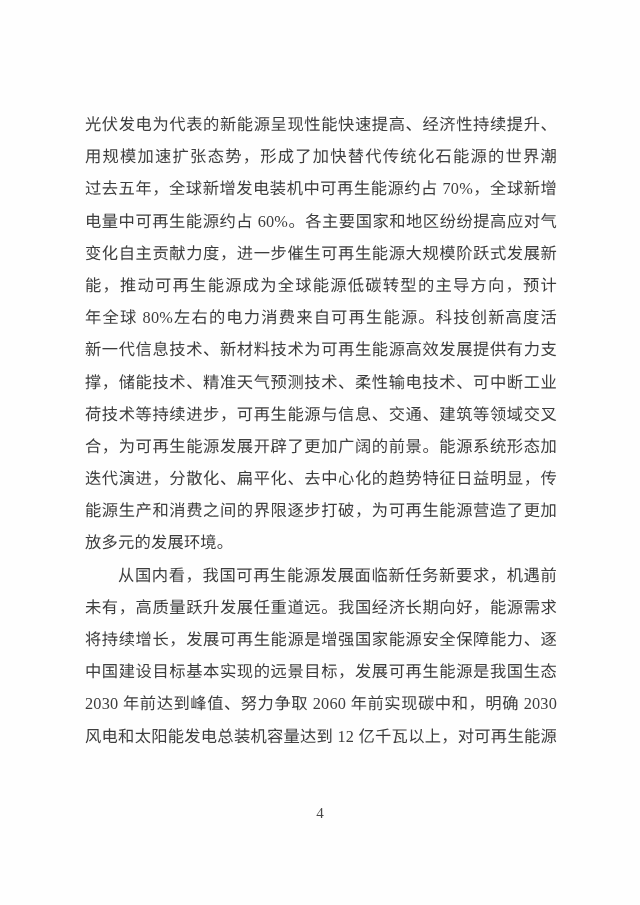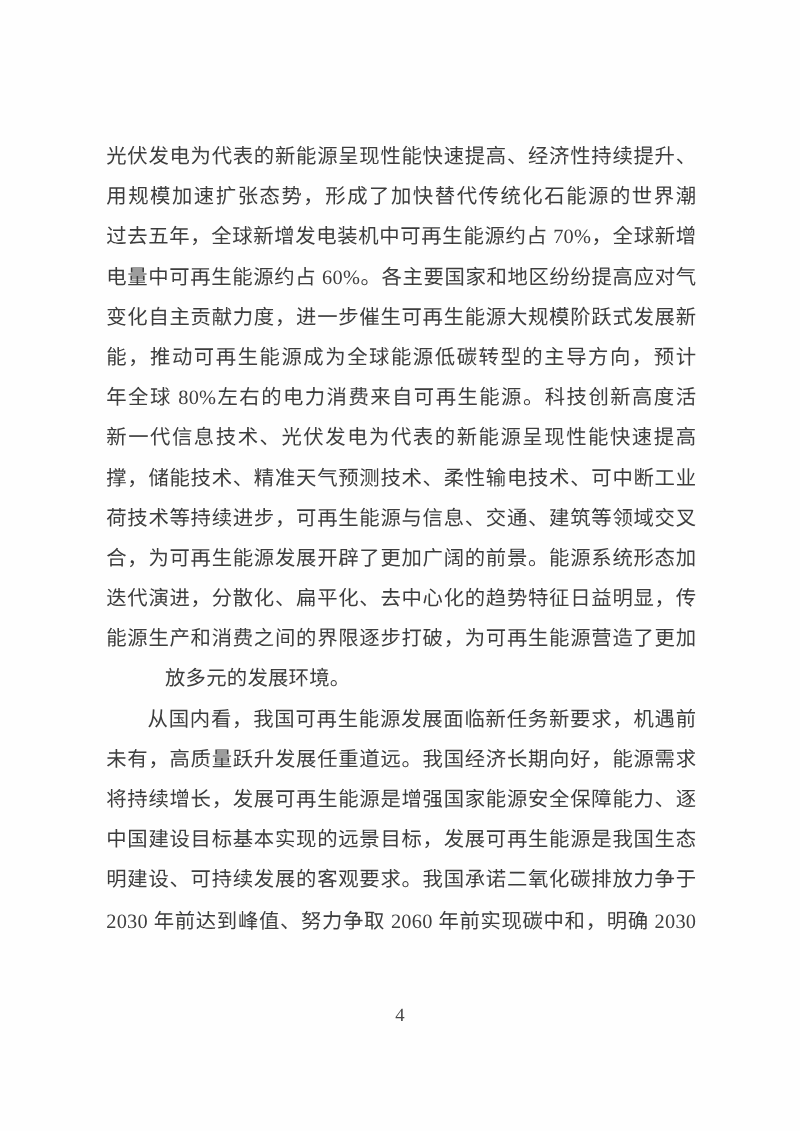--- a/index.html
+++ b/index.html
@@ -27,21 +27,20 @@
   }
   .line {
     height: 32.2px;
     overflow: hidden;
     text-align: justify;
     text-align-last: justify;
   }
   .line.para-end {
     text-align: right;
     text-align-last: left;
-    margin-left: 47px;
   }
   .line.indent {
     text-indent: 33px;
   }
   .page-number {
     position: absolute;
     left: 0;
     top: 802px;
     width: 640px;
     text-align: center;
@@ -55,28 +54,28 @@
 
 <div class="page">
   <div class="text-block">
     <div class="line">光伏发电为代表的新能源呈现性能快速提高、经济性持续提升、应</div>
     <div class="line">用规模加速扩张态势，形成了加快替代传统化石能源的世界潮流。</div>
     <div class="line">过去五年，全球新增发电装机中可再生能源约占 70%，全球新增发</div>
     <div class="line">电量中可再生能源约占 60%。各主要国家和地区纷纷提高应对气候</div>
     <div class="line">变化自主贡献力度，进一步催生可再生能源大规模阶跃式发展新动</div>
     <div class="line">能，推动可再生能源成为全球能源低碳转型的主导方向，预计 2050</div>
     <div class="line">年全球 80%左右的电力消费来自可再生能源。科技创新高度活跃，</div>
-    <div class="line">新一代信息技术、光伏发电为代表的新能源呈现性能快速提高</div>
+    <div class="line">新一代信息技术、新材料技术为可再生能源高效发展提供有力支</div>
     <div class="line">撑，储能技术、精准天气预测技术、柔性输电技术、可中断工业负</div>
     <div class="line">荷技术等持续进步，可再生能源与信息、交通、建筑等领域交叉融</div>
     <div class="line">合，为可再生能源发展开辟了更加广阔的前景。能源系统形态加速</div>
     <div class="line">迭代演进，分散化、扁平化、去中心化的趋势特征日益明显，传统</div>
     <div class="line">能源生产和消费之间的界限逐步打破，为可再生能源营造了更加开</div>
     <div class="line para-end">放多元的发展环境。</div>
     <div class="line indent">从国内看，我国可再生能源发展面临新任务新要求，机遇前所</div>
     <div class="line">未有，高质量跃升发展任重道远。我国经济长期向好，能源需求仍</div>
     <div class="line">将持续增长，发展可再生能源是增强国家能源安全保障能力、逐步</div>
     <div class="line">中国建设目标基本实现的远景目标，发展可再生能源是我国生态文</div>
-    <div class="line">明建设、可持续发展的客观要求。我国承诺二氧化碳排放力争于</div>
     <div class="line">2030 年前达到峰值、努力争取 2060 年前实现碳中和，明确 2030 年</div>
+    <div class="line">风电和太阳能发电总装机容量达到 12 亿千瓦以上，对可再生能源</div>
   </div>
   <div class="page-number">4</div>
 </div>
 
 </body></html>

